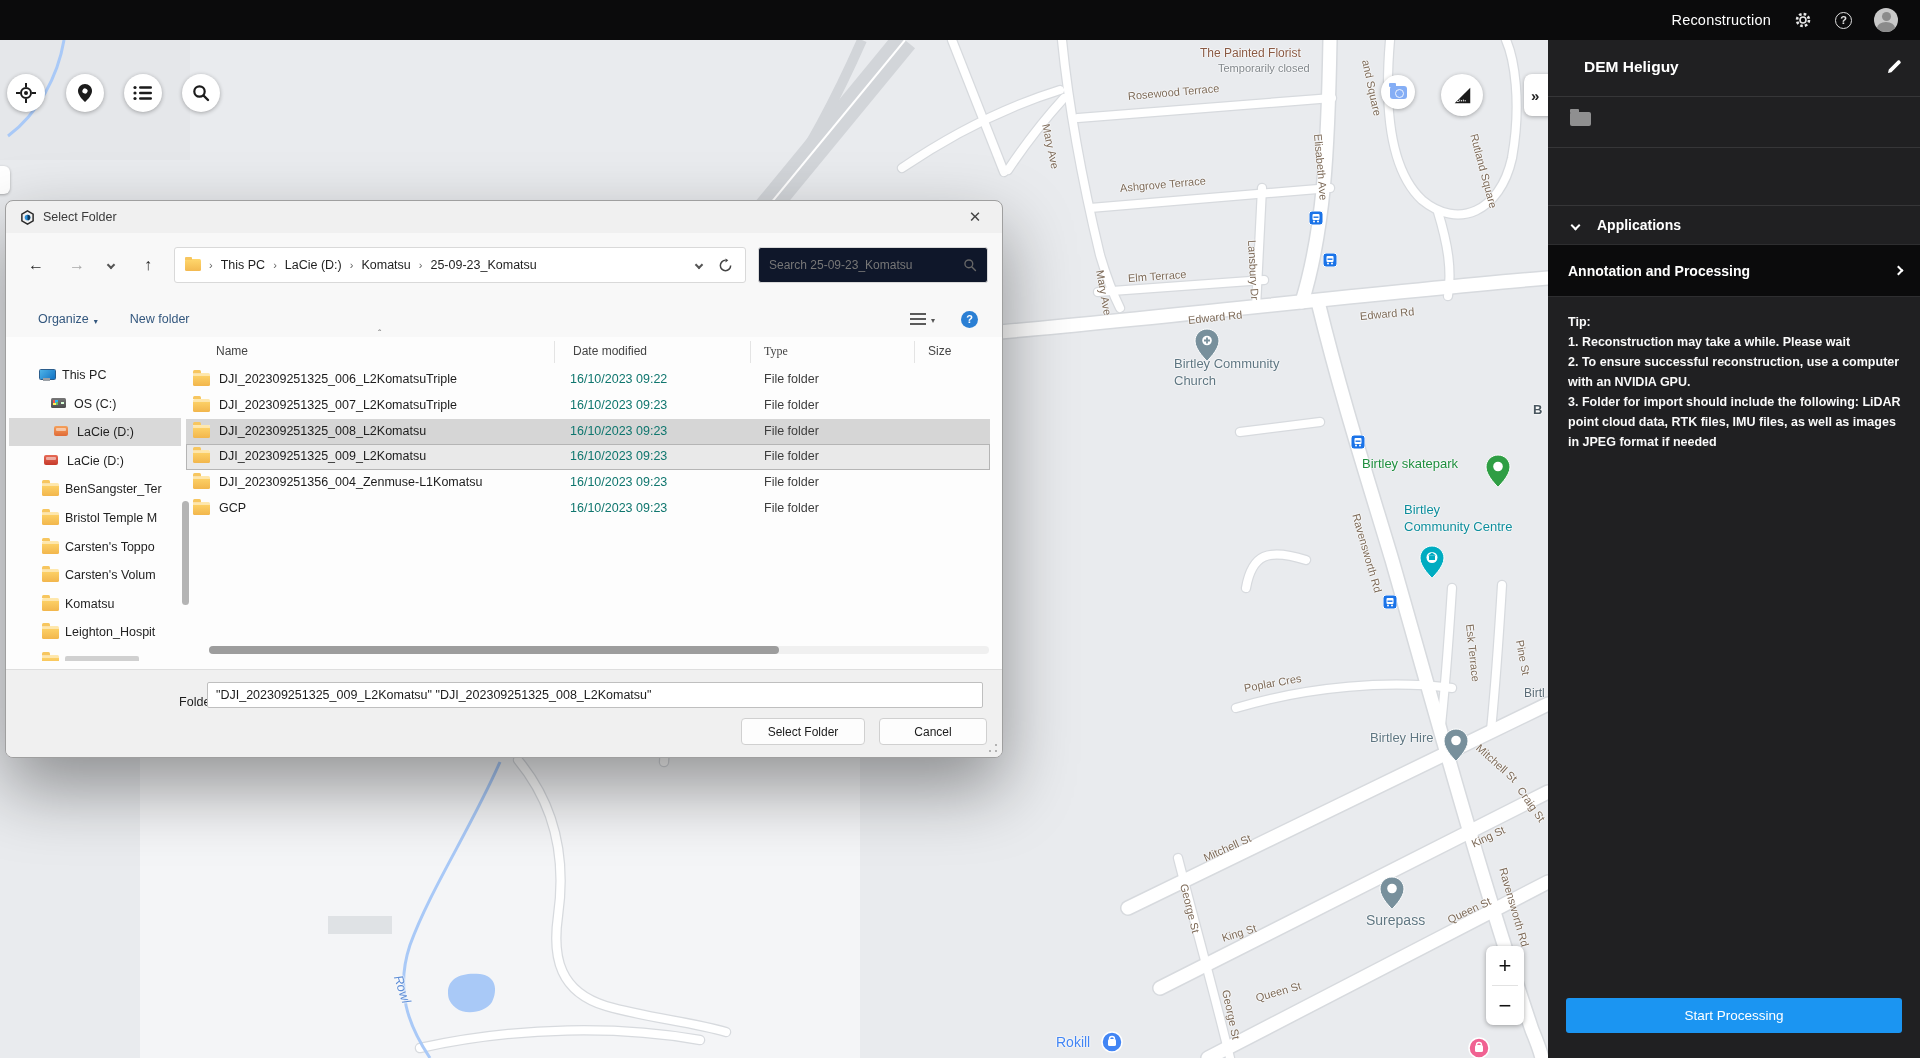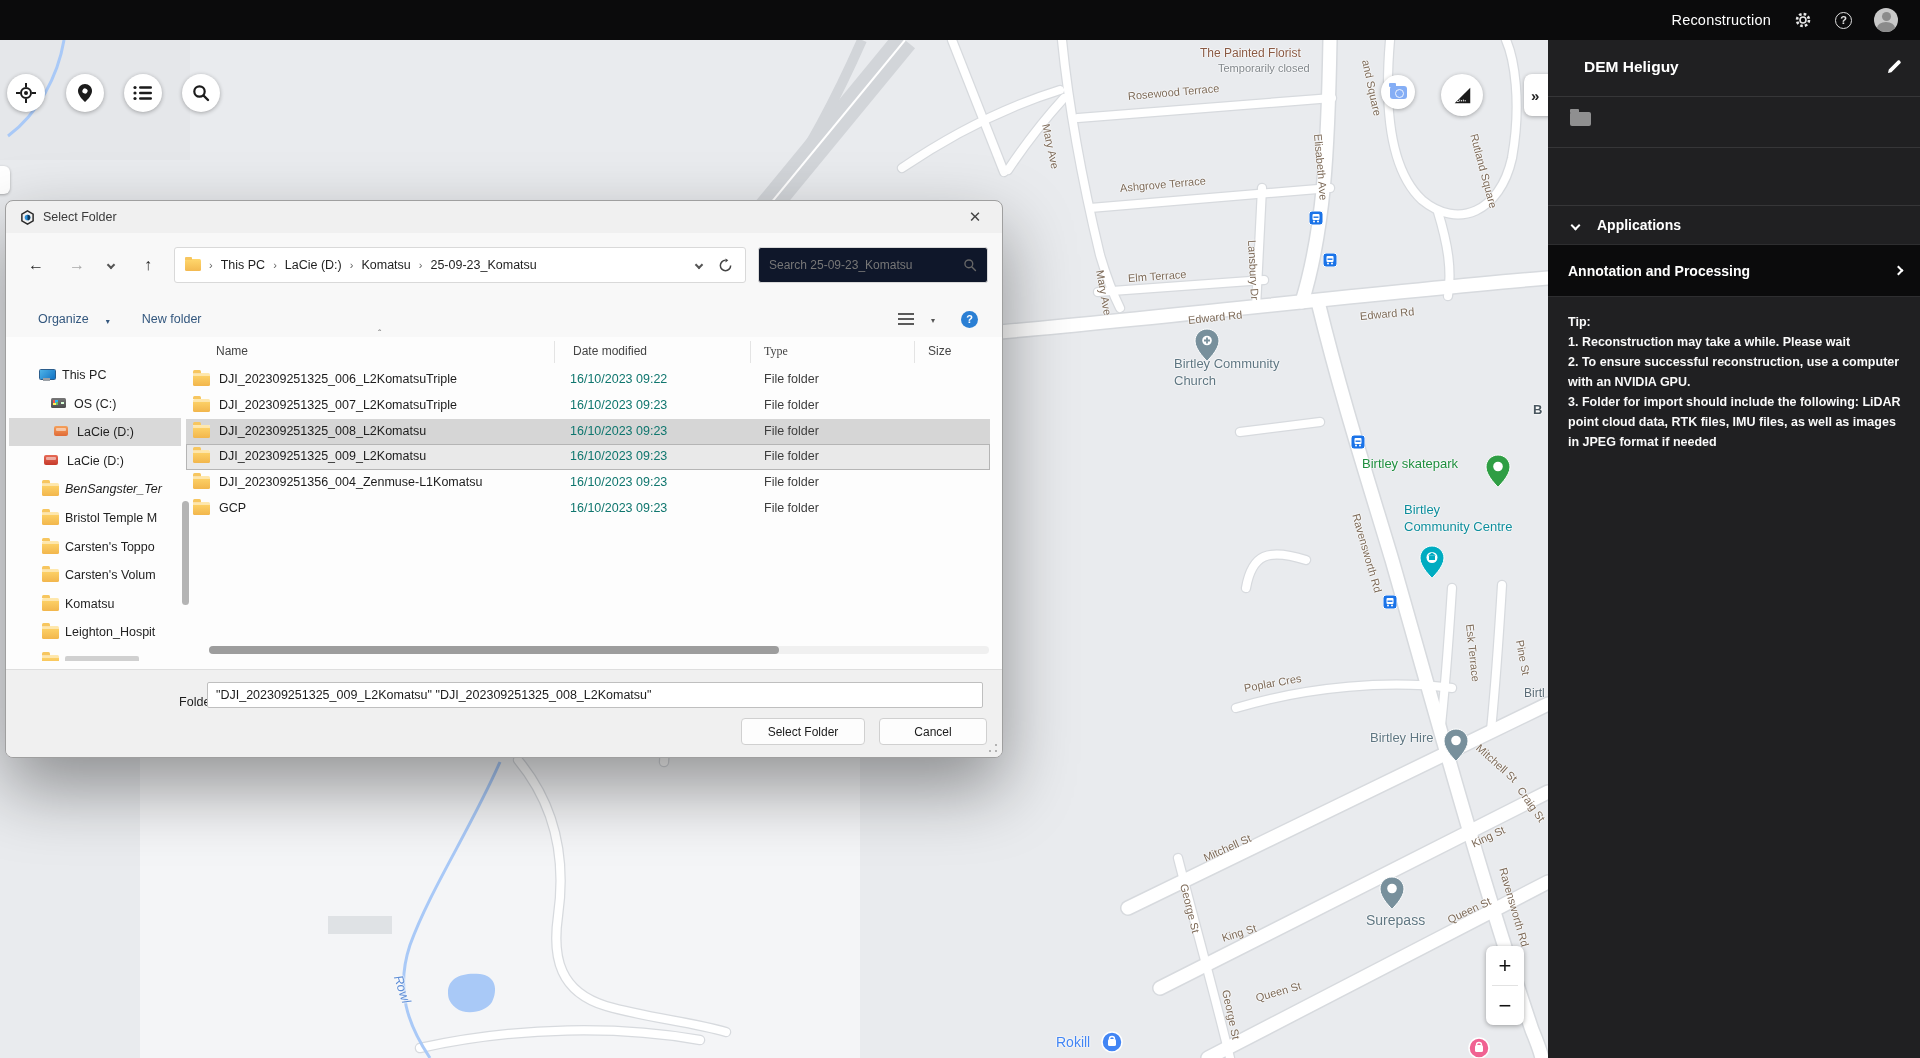--- a/index.html
+++ b/index.html
@@ -89,21 +89,21 @@
   .mini-folder { width:16px; height:12px; background:linear-gradient(#ffd76d,#f3b950); border-radius:1.5px; position:relative; }
   .mini-folder::before { content:""; position:absolute; left:0; top:-2.5px; width:7px; height:3px;
     background:#f7c65f; border-radius:1px 1px 0 0; }
   #search-box { position:absolute; left:752px; top:46px; width:230px; height:36px; background:#0f172a;
     border:1px solid #d9d9d9; border-radius:3px; display:flex; align-items:center; padding:0 10px;
     font-size:12px; color:#777; }
   #search-box .spacer { flex:1; }
 
   #dlg-toolbar { position:absolute; left:0; top:100px; width:100%; height:36px; display:flex; align-items:center;
     font-size:12.5px; color:#33577e; }
-  #dlg-toolbar .titem { margin-left:32px; cursor:pointer; display:flex; align-items:flex-end; gap:17px; }
+  #dlg-toolbar .titem { margin-left:32px; cursor:pointer; display:flex; align-items:flex-end; gap:5px; }
   #dlg-toolbar .right { position:absolute; right:24px; display:flex; align-items:center; gap:26px; }
   .views-ic { width:16px; height:12px; display:flex; flex-direction:column; justify-content:space-between; }
   .views-ic i { height:2px; background:#5a5a5a; display:block; }
   .help-blue { width:17px; height:17px; background:#2a7fd4; color:#fff; border-radius:50%; font-size:11px;
     font-weight:bold; display:flex; align-items:center; justify-content:center; }
 
   
   #col-heads { position:absolute; left:0; top:140px; width:100%; height:24px; font-size:12px; color:#454545; }
   #col-heads .ch { position:absolute; top:3px; cursor:pointer; }
   #col-heads .csep { position:absolute; top:0; width:1px; height:22px; background:#e4e4e4; }
@@ -437,20 +437,21 @@
 
   <div id="sb-tip">
     <div>Tip:</div>
     <div id="tip-lines">
         <div>1. Reconstruction may take a while. Please wait</div>
         <div>2. To ensure successful reconstruction, use a computer with an NVIDIA GPU.</div>
         <div>3. Folder for import should include the following: LiDAR point cloud data, RTK files, IMU files, as well as images in JPEG format if needed</div>
       </div>
   </div>
 
+  <div id="start-btn" style="background: rgb(27, 149, 242);">Start Processing</div>
 </div>
 
 <div id="dlg">
   <div id="dlg-titlebar">
     <svg width="15" height="15" viewBox="0 0 16 16">
       <polygon points="8,1 14,4.5 14,11.5 8,15 2,11.5 2,4.5" fill="none" stroke="#2b2b2b" stroke-width="1.6"></polygon>
       <circle cx="8" cy="8" r="3" fill="#2b8fd8"></circle>
         <path d="M8,5 a3,3 0 0 1 0,6 Z" fill="#10395c"></path>
     </svg>
     <span>Select Folder</span>
@@ -541,21 +542,21 @@
       <div class="trow sel" style="top: 57.2px;">
         <span class="tic ic-drive orange" style="left: 45px;"></span>
         <span class="tlabel" style="left: 68px;">LaCie (D:)</span>
       </div>
       <div class="trow" style="top: 85.8px;">
         <span class="tic ic-drive red" style="left: 35px;"></span>
         <span class="tlabel" style="left: 58px;">LaCie (D:)</span>
       </div>
       <div class="trow" style="top: 114.4px;">
         <span class="tic folder-ic" style="left: 33px;"></span>
-        <span class="tlabel" style="left: 56px; font-style: italic;">BenSangster_Ter</span>
+        <span class="tlabel" style="left: 56px;">BenSangster_Ter</span>
       </div>
       <div class="trow" style="top: 143px;">
         <span class="tic folder-ic" style="left: 33px;"></span>
         <span class="tlabel" style="left: 56px;">Bristol Temple M</span>
       </div>
       <div class="trow" style="top: 171.6px;">
         <span class="tic folder-ic" style="left: 33px;"></span>
         <span class="tlabel" style="left: 56px;">Carsten's Toppo</span>
       </div>
       <div class="trow" style="top: 200.2px;">

